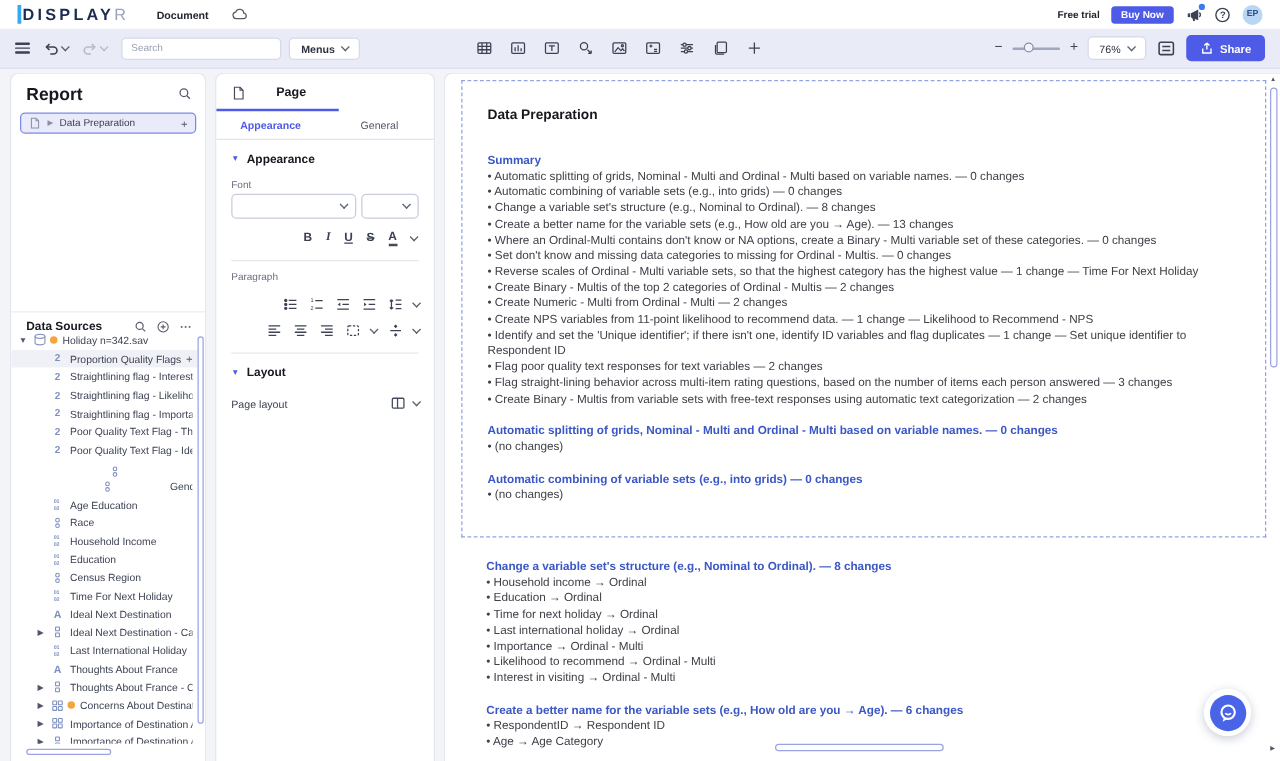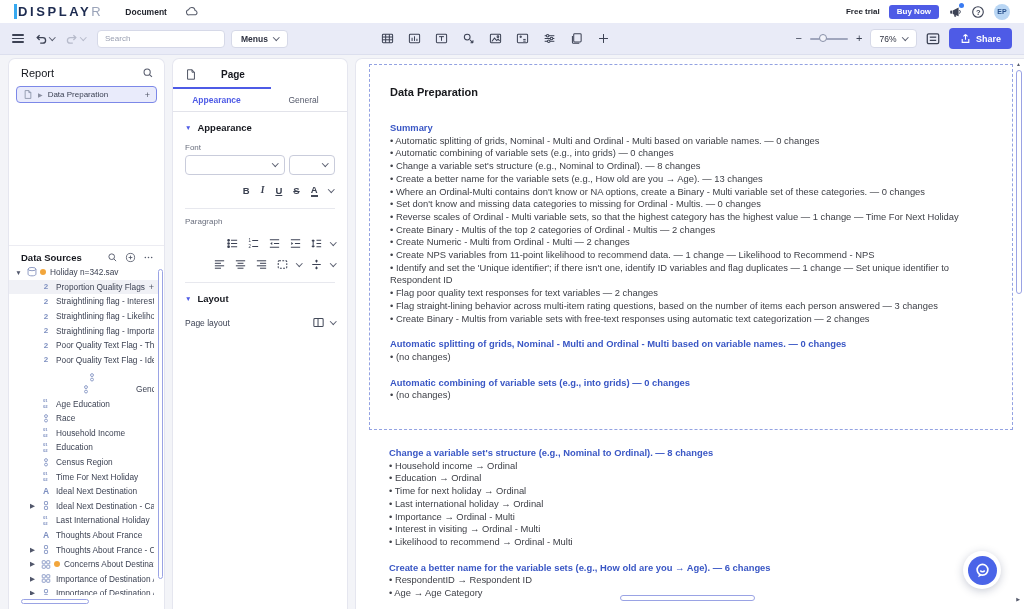--- a/index.html
+++ b/index.html
@@ -54,21 +54,21 @@
   .ws{position:absolute;top:55px;left:0;right:0;bottom:0}
   .panel{position:absolute;background:#fff;border:1px solid #e5e6ef;border-bottom:none;
     border-radius:7px 7px 0 0;overflow:hidden}
   .left-panel{left:8px;top:3px;bottom:0;width:157px}
   .page-panel{left:172px;top:3px;bottom:0;width:176px}
   .canvas{left:355px;top:3px;bottom:0;right:0;border-radius:7px 0 0 0;background:#fff;
     position:absolute;border:1px solid #e5e6ef;border-right:none;border-bottom:none;overflow:hidden}
 
   
   .lp-hdr{display:flex;align-items:center;padding:8px 10px 5px 12px}
-  .lp-title{font-size:11px;font-weight:normal;color:#16181f;flex:1}
+  .lp-title{font-size:14px;font-weight:bold;color:#16181f;flex:1}
   .report-item{margin:2px 7px;height:17px;border:1px solid #7c88e8;background:#e9ebfb;border-radius:4px;
     display:flex;align-items:center;gap:5px;padding:0 6px;cursor:pointer}
   .report-item .lbl{font-size:8px;color:#3c4254;flex:1}
   .report-item .plus{color:#555a6b;font-size:9px}
   .tiny-chev{font-size:6px;color:#8a8fa2}
   .ds-hdr{display:flex;align-items:center;padding:6px 10px 4px 12px;border-top:1px solid #ececf2;margin-top:142px}
   .ds-title{font-size:9.5px;font-weight:bold;color:#16181f;flex:1}
   .ds-hdr-icons{display:flex;align-items:center;gap:7px}
   .ds-list{position:absolute;left:0;right:6px;top:206px;bottom:14px;overflow:hidden}
   .ds-row{height:14.6px;display:flex;align-items:center;gap:4px;padding:0 4px 0 6px;font-size:8.3px;
@@ -745,22 +745,22 @@
           </div>
       </div>
       <div class="doc-below" id="doc-below">
           <div class="doc-section">
             <div class="doc-h">Change a variable set's structure (e.g., Nominal to Ordinal). — 8 changes</div>
             <div class="doc-line">• Household income → Ordinal</div>
             <div class="doc-line">• Education → Ordinal</div>
             <div class="doc-line">• Time for next holiday → Ordinal</div>
             <div class="doc-line">• Last international holiday → Ordinal</div>
             <div class="doc-line">• Importance → Ordinal - Multi</div>
+            <div class="doc-line">• Likelihood to recommend → Ordinal - Multi</div>
             <div class="doc-line">• Interest in visiting → Ordinal - Multi</div>
-            <div class="doc-line">• Likelihood to recommend → Ordinal - Multi</div>
           </div>
           <div class="doc-section">
             <div class="doc-h">Create a better name for the variable sets (e.g., How old are you → Age). — 6 changes</div>
             <div class="doc-line">• RespondentID → Respondent ID</div>
             <div class="doc-line">• Age → Age Category</div>
           </div>
         </div>
       <span class="cv-up">▲</span>
       <div class="cv-vscroll"></div>
       <div class="cv-hscroll"></div>

